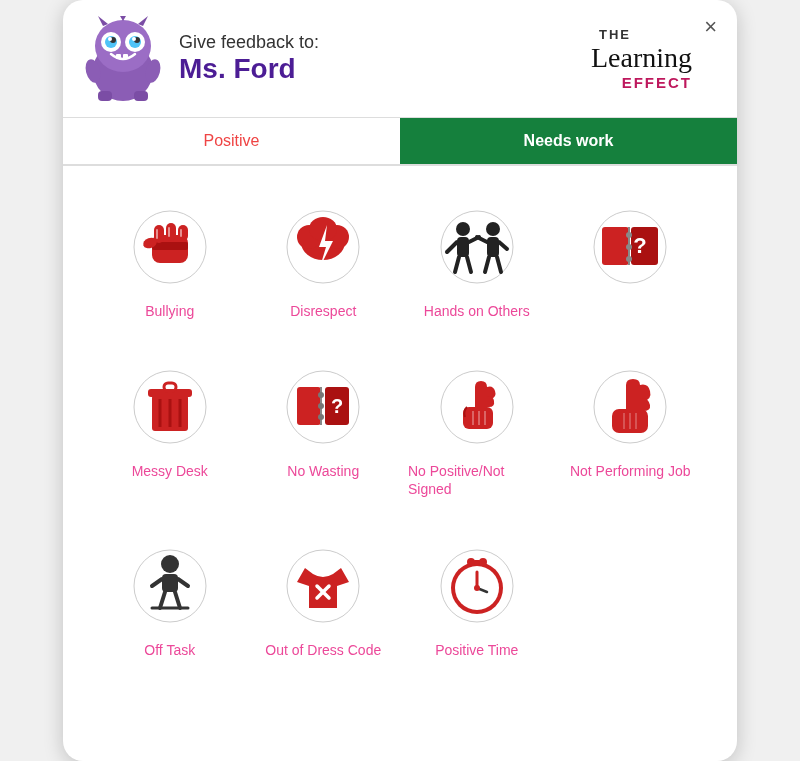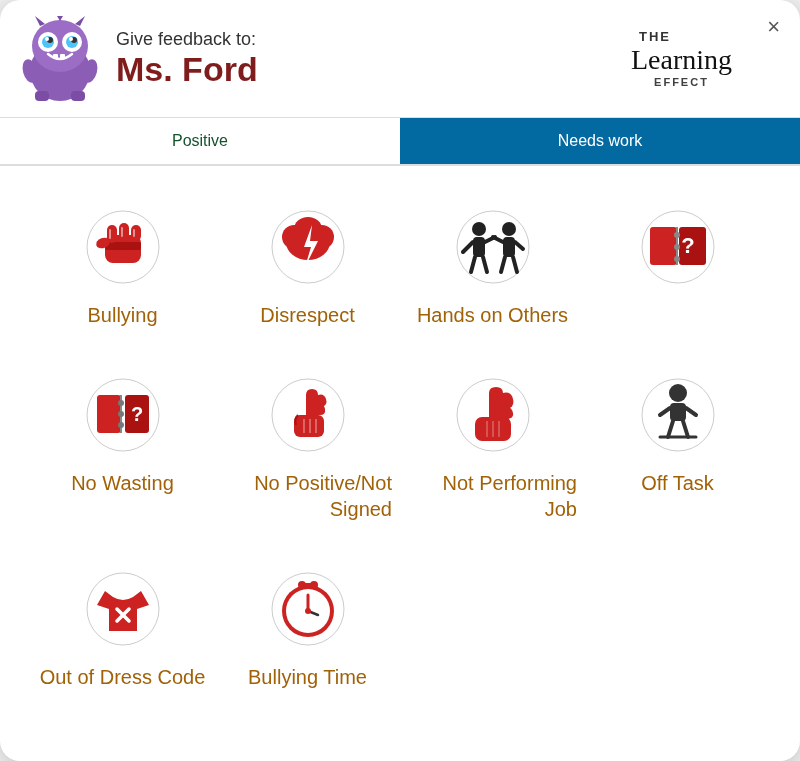--- a/index.html
+++ b/index.html
@@ -6,21 +6,21 @@
     body {
       font-family: Arial, sans-serif;
       background: #f0f0f0;
       display: flex;
       justify-content: center;
       align-items: center;
       min-height: 100vh;
     }
     .modal {
       background: #fff;
-      width: 800px;
+      width: 674px;
       min-height: 761px;
       border-radius: 20px;
       box-shadow: 0 4px 20px rgba(0,0,0,0.2);
       overflow: hidden;
       position: relative;
     }
     .header {
       display: flex;
       align-items: center;
       padding: 16px 20px;
@@ -35,49 +35,50 @@
     }
     .header-text {
       flex: 1;
     }
     .header-text .give-feedback {
       font-size: 18px;
       color: #333;
       font-weight: 400;
     }
     .header-text .teacher-name {
-      font-size: 34px;
+      font-size: 28px;
       font-weight: 700;
-      color: #7f1d1d;
+      color: #4c1d95;
     }
     .logo-area {
       text-align: center;
-      margin-right: 48px;
+      margin-right: 25px;
     }
     .logo-the {
       font-size: 13px;
       font-weight: bold;
       letter-spacing: 2px;
       color: #333;
       display: block;
       text-align: left;
       margin-left: 8px;
     }
     .logo-learning {
       font-family: 'Georgia', serif;
       font-size: 28px;
       color: #111;
       display: block;
     }
     .logo-effect {
-      font-size: 11px;
+      font-size: 15px;
       font-weight: bold;
       letter-spacing: 2px;
-      color: #404040;
+      color: #be185d;
       display: block;
+      text-align: right;
     }
     .close-btn {
       position: absolute;
       top: 16px;
       right: 20px;
       background: none;
       border: none;
       font-size: 22px;
       cursor: pointer;
       color: #555;
@@ -90,27 +91,27 @@
     .tab {
       flex: 1;
       padding: 14px 0;
       text-align: center;
       font-size: 16px;
       cursor: pointer;
       border: none;
       background: #fff;
     }
     .tab.active-red {
-      background: #0369a1;
+      background: #15803d;
       color: #fff;
-      font-weight: normal;
+      font-weight: bold;
     }
     .tab.inactive {
       background: #fff;
-      color: #14532d;
+      color: #ef4444;
       font-weight: 400;
     }
     .grid {
       display: grid;
       grid-template-columns: repeat(4, 1fr);
       gap: 10px 0;
       padding: 20px 30px;
     }
     .grid-item {
       display: flex;
@@ -127,23 +128,23 @@
       display: flex;
       align-items: center;
       justify-content: center;
       margin-bottom: 10px;
     }
     .icon-wrap svg {
       width: 80px;
       height: 80px;
     }
     .item-label {
-      font-size: 20px;
-      color: #a16207;
-      text-align: right;
+      font-size: 14px;
+      color: #ec4899;
+      text-align: left;
       line-height: 1.3;
     }
 
     
     .monster-svg { width: 80px; height: 85px; }
   </style>
 </head>
 <body>
 
 <div class="modal">
@@ -279,20 +280,38 @@
 
           <text x="50" y="46" font-size="22" fill="white" font-weight="bold" text-anchor="middle">?</text>
 
           <circle cx="39" cy="28" r="3" fill="#888"></circle>
           <circle cx="39" cy="40" r="3" fill="#888"></circle>
           <circle cx="39" cy="52" r="3" fill="#888"></circle>
         </svg>
       </div>
     </div>
 
+    <div class="grid-item">
+      <div class="icon-wrap">
+        <svg viewBox="0 0 80 80">
+          <circle cx="40" cy="40" r="36" fill="white" stroke="#ccc" stroke-width="1"></circle>
+
+          <rect x="22" y="28" width="36" height="36" rx="3" fill="#cc2222"></rect>
+
+          <line x1="30" y1="32" x2="30" y2="60" stroke="#aa1111" stroke-width="3"></line>
+          <line x1="40" y1="32" x2="40" y2="60" stroke="#aa1111" stroke-width="3"></line>
+          <line x1="50" y1="32" x2="50" y2="60" stroke="#aa1111" stroke-width="3"></line>
+
+          <rect x="18" y="22" width="44" height="8" rx="3" fill="#cc2222"></rect>
+
+          <rect x="34" y="16" width="12" height="8" rx="4" fill="none" stroke="#cc2222" stroke-width="3"></rect>
+        </svg>
+      </div>
+      <span class="item-label">Messy Desk</span>
+    </div>
 
     <div class="grid-item">
       <div class="icon-wrap">
         <svg viewBox="0 0 80 80">
           <circle cx="40" cy="40" r="36" fill="white" stroke="#ccc" stroke-width="1"></circle>
 
           <rect x="14" y="20" width="24" height="38" rx="3" fill="#cc2222"></rect>
           <rect x="42" y="20" width="24" height="38" rx="3" fill="#aa1111"></rect>
           <line x1="38" y1="20" x2="38" y2="58" stroke="#888" stroke-width="2"></line>
 
@@ -394,17 +413,17 @@
 
           <line x1="40" y1="42" x2="40" y2="26" stroke="#cc2222" stroke-width="3" stroke-linecap="round"></line>
           <line x1="40" y1="42" x2="50" y2="46" stroke="#333" stroke-width="2.5" stroke-linecap="round"></line>
 
           <circle cx="40" cy="42" r="3" fill="#cc2222"></circle>
 
           <circle cx="34" cy="16" r="4" fill="#cc2222"></circle>
           <circle cx="46" cy="16" r="4" fill="#cc2222"></circle>
         </svg>
       </div>
-      <span class="item-label">Bullying Time</span>
+      <span class="item-label">Positive Time</span>
     </div>
 
   </div>
 </div>
 
 </body></html>

